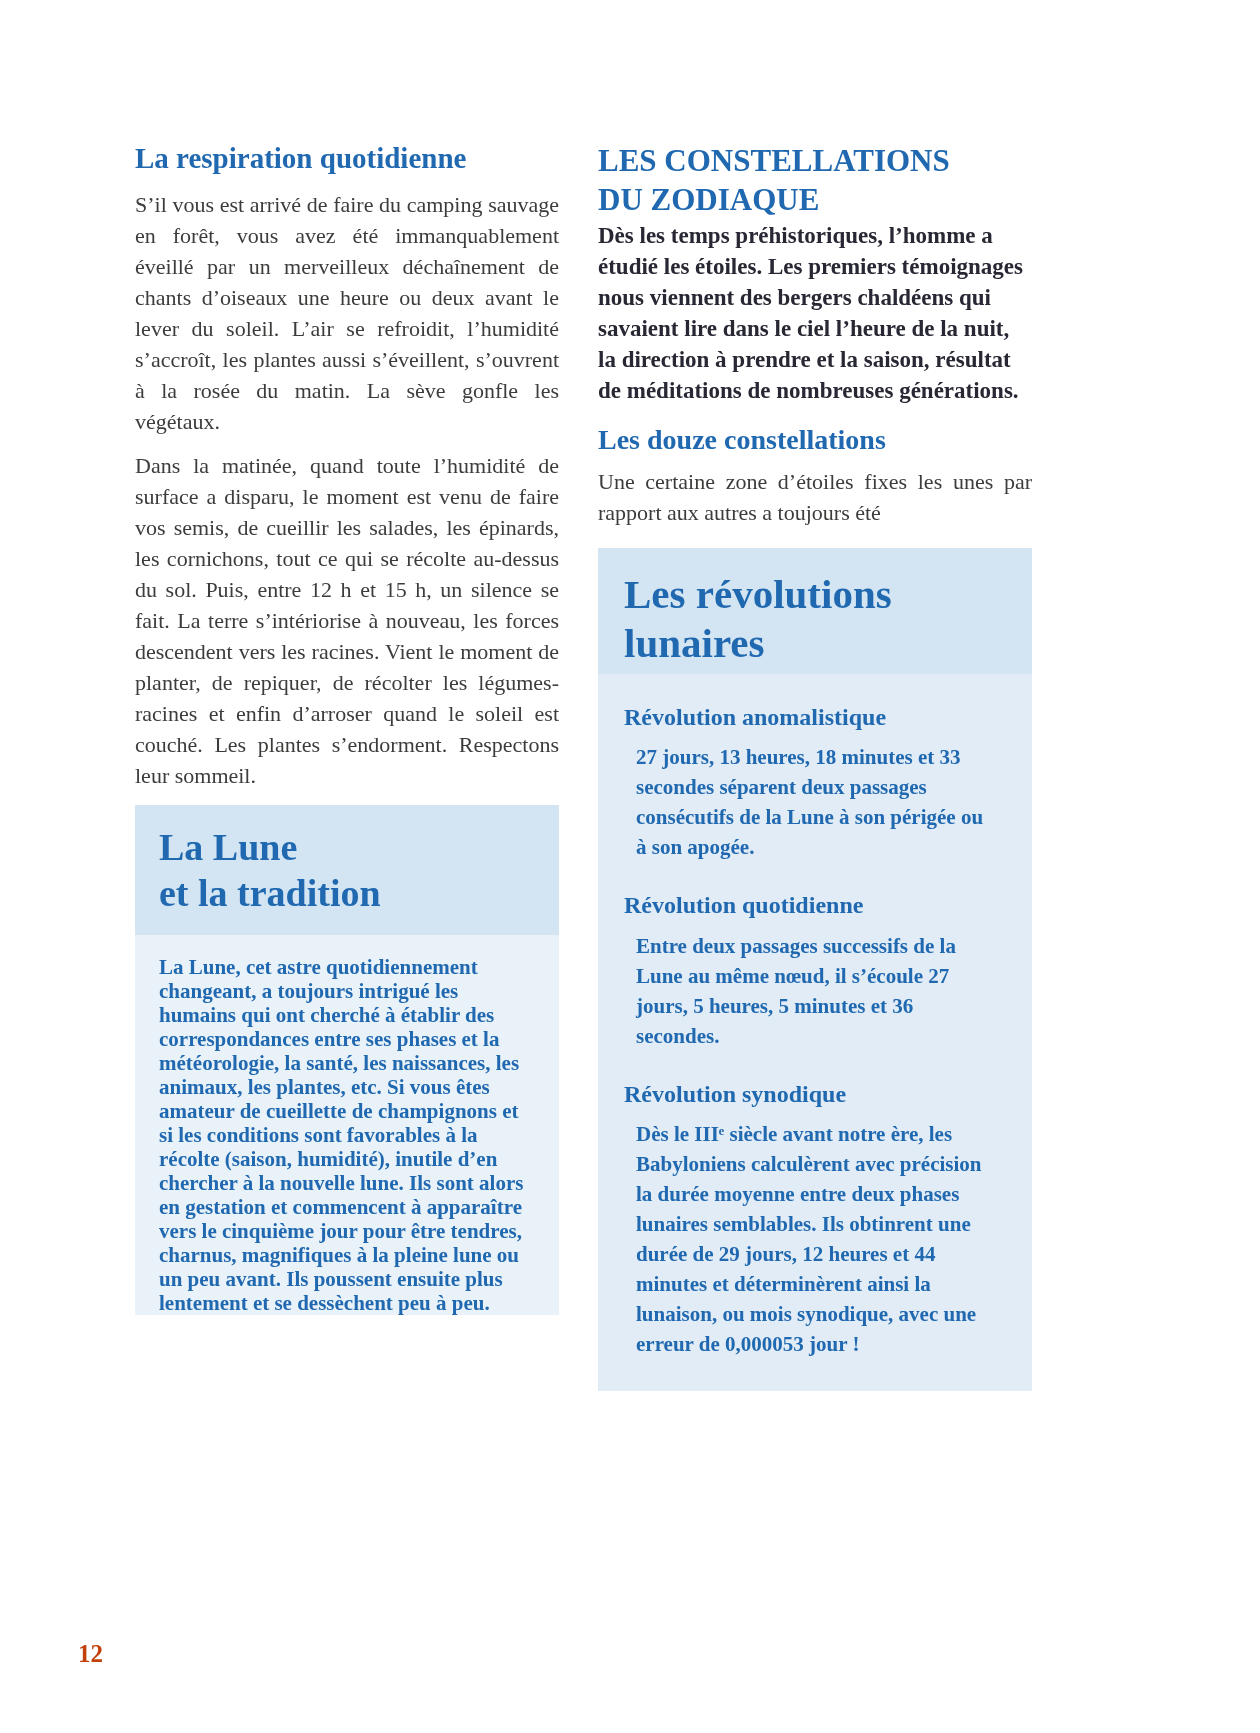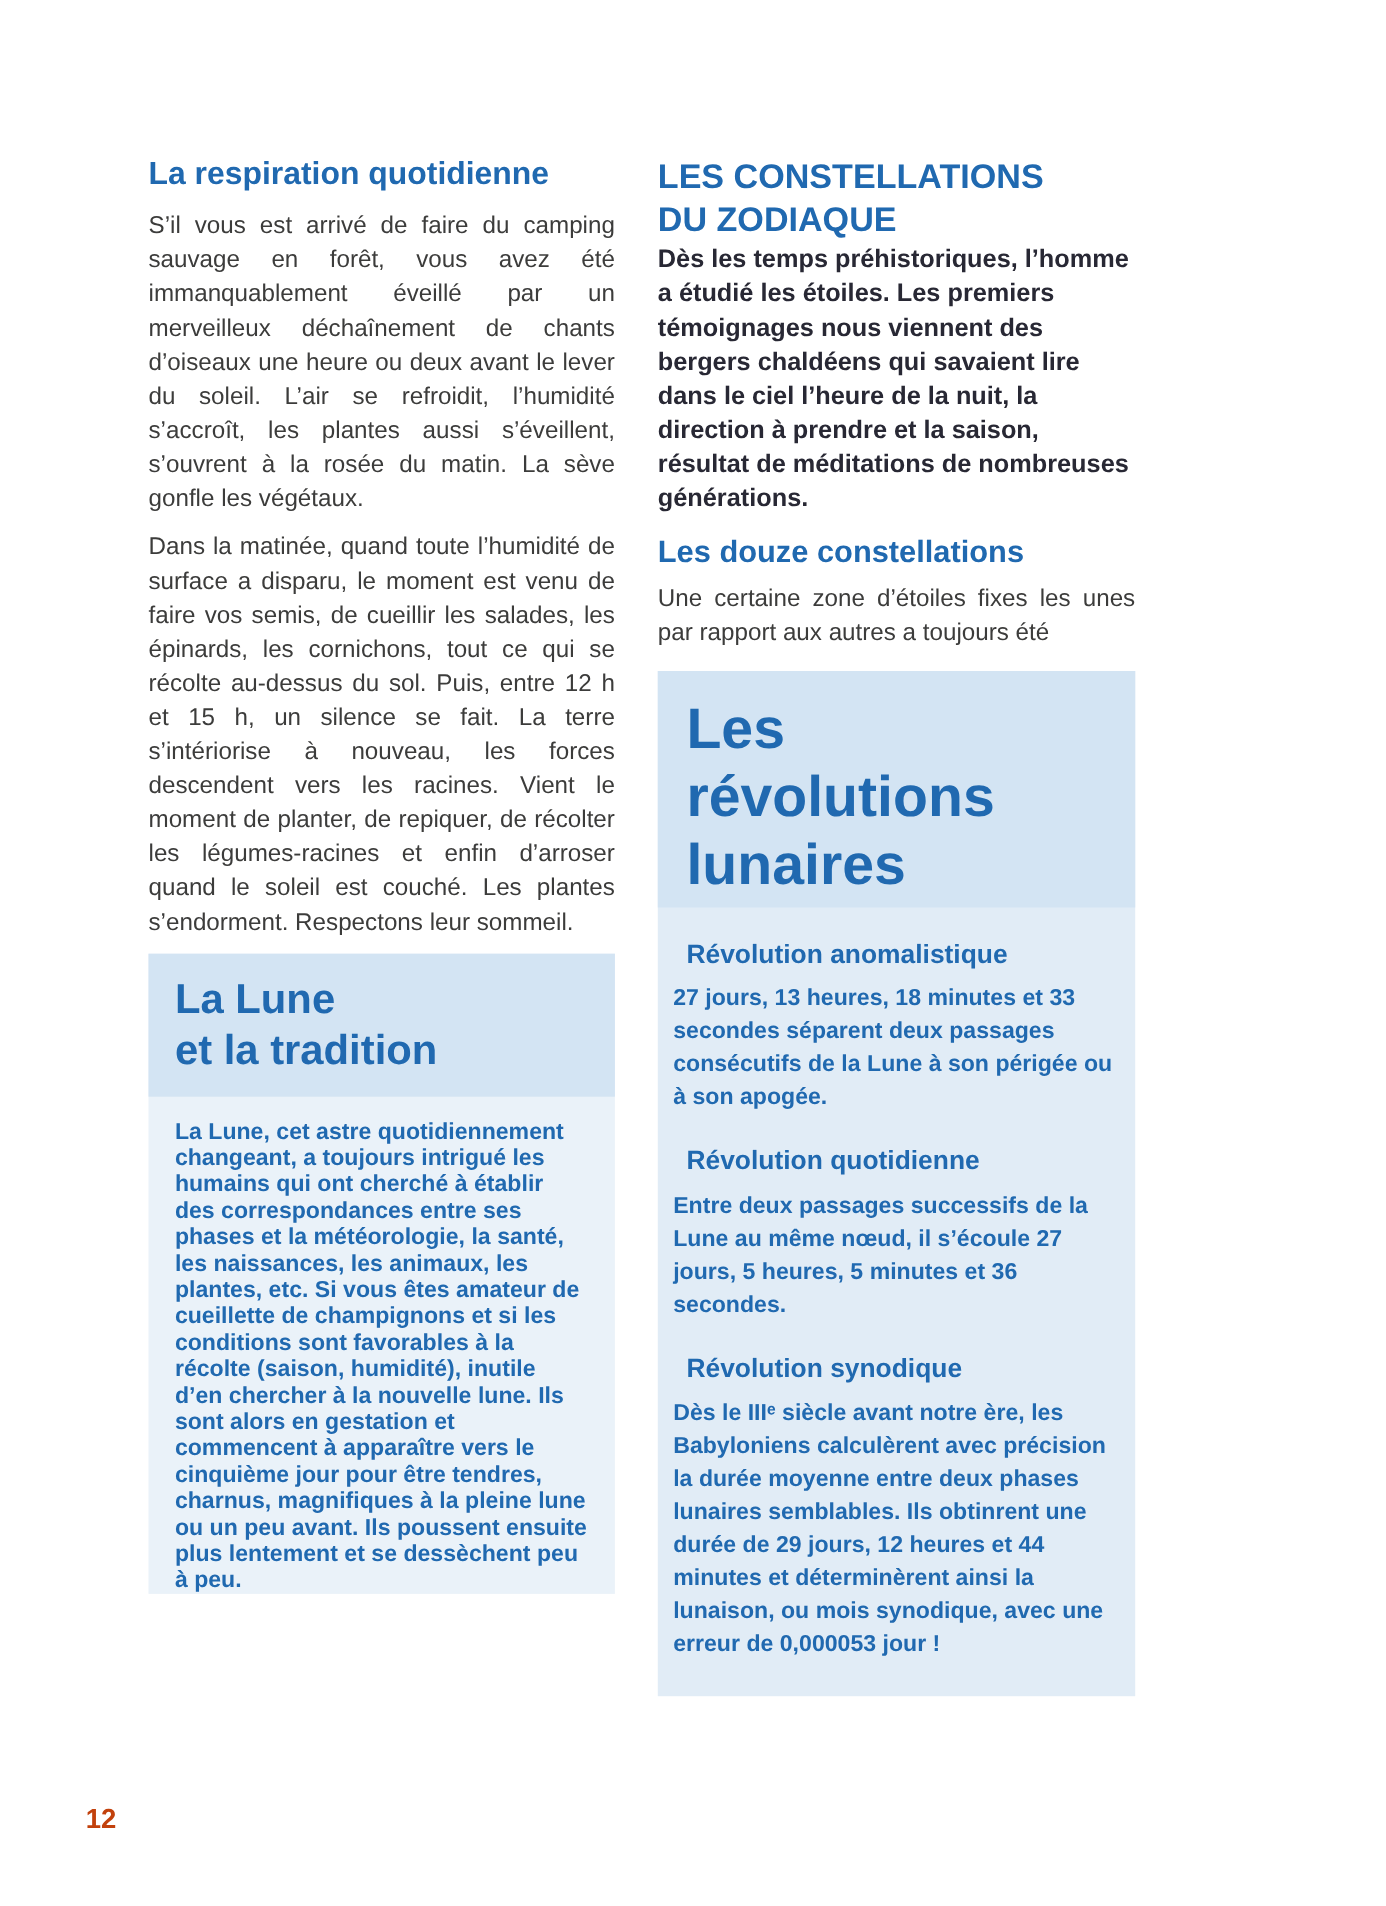--- a/index.html
+++ b/index.html
@@ -2,21 +2,21 @@
 <html lang="fr" style="--blue: #2069b0; --text_dark: #3c3c3b; --text_navy: #282834; --box_band: #d3e4f3; --box_left_bg: #eaf2f9; --box_right_bg: #e1ecf6; --page_bg: #ffffff;"><head>
 <meta charset="utf-8">
 <style>
   * { margin:0; padding:0; box-sizing:border-box; }
   html,body { background:#f2f2f2; }
   .page {
     position:relative;
     width:1260px; height:1733px;
     margin:0 auto;
     background:var(--page_bg, #ffffff);
-    font-family:Liberation Sans, sans-serif;
+    font-family:Liberation Serif, serif;
     overflow:hidden;
   }
   .col { position:absolute; top:142px; }
   .col-left  { left:135px; width:424px; }
   .col-right { left:598px; width:434px; }
 
   .h-main {
     color:var(--blue,#2069b0);
     font-weight:bold;
     font-size:29px;
@@ -76,38 +76,38 @@
 
   .box-right {
     margin-top:20px;
     background:var(--box_right_bg,#e1ecf6);
     padding-bottom:32px;
   }
   .box-right .box-head {
     background:var(--box_band,#d3e4f3);
     color:var(--blue,#2069b0);
     font-weight:bold;
-    font-size:52px;
+    font-size:41px;
     line-height:1.2;
     white-space:pre-line;
     padding:22px 26px 6px;
   }
   .box-right .sub-head {
     color:var(--blue,#2069b0);
     font-weight:bold;
     font-size:24px;
     line-height:1.1;
     padding:30px 26px 0;
   }
   .box-right .sub-body {
     color:var(--blue,#2069b0);
     font-weight:bold;
     font-size:21px;
     line-height:30px;
-    padding:12px 14px 0;
+    padding:12px 38px 0;
   }
 
   .page-number {
     position:absolute;
     left:78px; top:1640px;
     color:#c2410c;
     font-weight:bold;
     font-size:25px;
   }
 </style>

